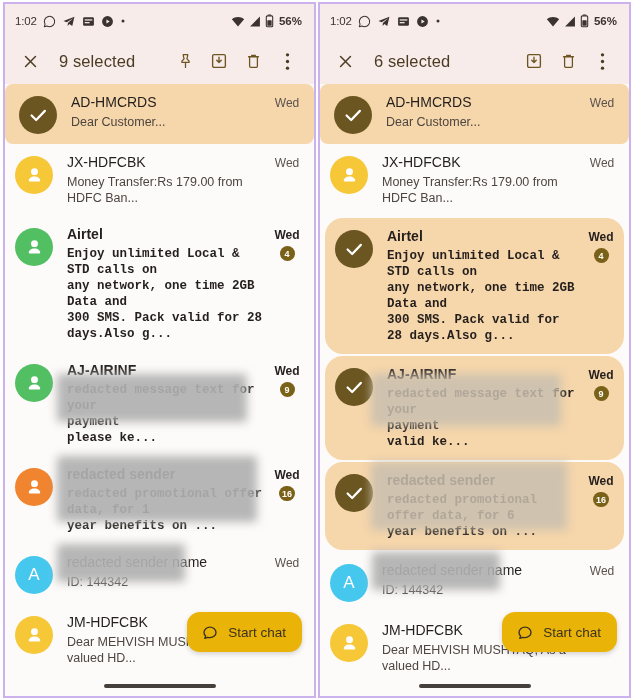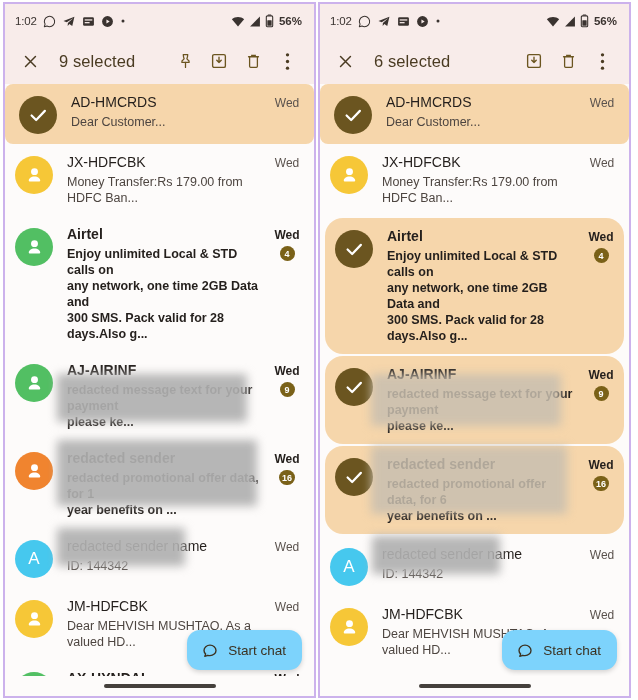--- a/index.html
+++ b/index.html
@@ -114,21 +114,21 @@
     overflow: hidden;
   }
   .title.b { font-weight: bold; }
   .snippet {
     font-size: 12.5px;
     color: #4d4540;
     line-height: 16px;
     white-space: pre-line;
     overflow: hidden;
   }
-  .snippet.b { font-weight: bold; color: #241f1c; }
+  .snippet.b { font-weight: bold; color: #241f1c; font-family: Liberation Mono, monospace; }
   .meta {
     flex: 0 0 auto;
     width: 34px;
     display: flex; flex-direction: column; align-items: center;
     padding-top: 2px;
     gap: 4px;
   }
   .when { font-size: 12px; color: #5a524d; }
   .when.b { font-weight: bold; color: #241f1c; }
   .badge {
@@ -150,23 +150,23 @@
     border-radius: 3px;
     pointer-events: none;
   }
   .blurbox.soft {
     background: rgba(200,190,175,0.85);
   }
 
   
   .fab {
     position: absolute;
-    right: 12px; bottom: 26px;
+    right: 12px; bottom: 44px;
     height: 40px;
-    background: #7dd3fc;
+    background: #eab308;
     border-radius: 13px;
     display: flex; align-items: center;
     gap: 9px;
     padding: 0 16px 0 14px;
     box-shadow: 0 2px 5px rgba(0,0,0,0.17);
     cursor: pointer;
     z-index: 20;
   }
   .fab-label { font-size: 13.5px; color: #3b3120; }
 
@@ -554,21 +554,21 @@
         <div class="row sel">
           <div class="avatar" style="background: rgb(107, 85, 32);">
             <svg width="22" height="22" viewBox="0 0 24 24" fill="none" stroke="#ffffff" stroke-width="2.4" stroke-linecap="round" stroke-linejoin="round">
               <path d="M5 12.5 L10 17.5 L19.5 7.5"></path>
             </svg>
           </div>
           <div class="body">
             <div class="title b">AJ-AIRINF</div>
             <div class="snippet b">redacted message text for your
 payment
-please ke...</div>
+valid ke...</div>
           </div>
           <div class="meta">
             <div class="when b">Wed</div>
             <div class="badge">9</div>
           </div>
           <div class="blurbox soft" style="left: 46px; top: 18px; width: 190px; height: 52px;"></div>
         </div>
         <div class="row sel">
           <div class="avatar" style="background: rgb(107, 85, 32);">
             <svg width="22" height="22" viewBox="0 0 24 24" fill="none" stroke="#ffffff" stroke-width="2.4" stroke-linecap="round" stroke-linejoin="round">

